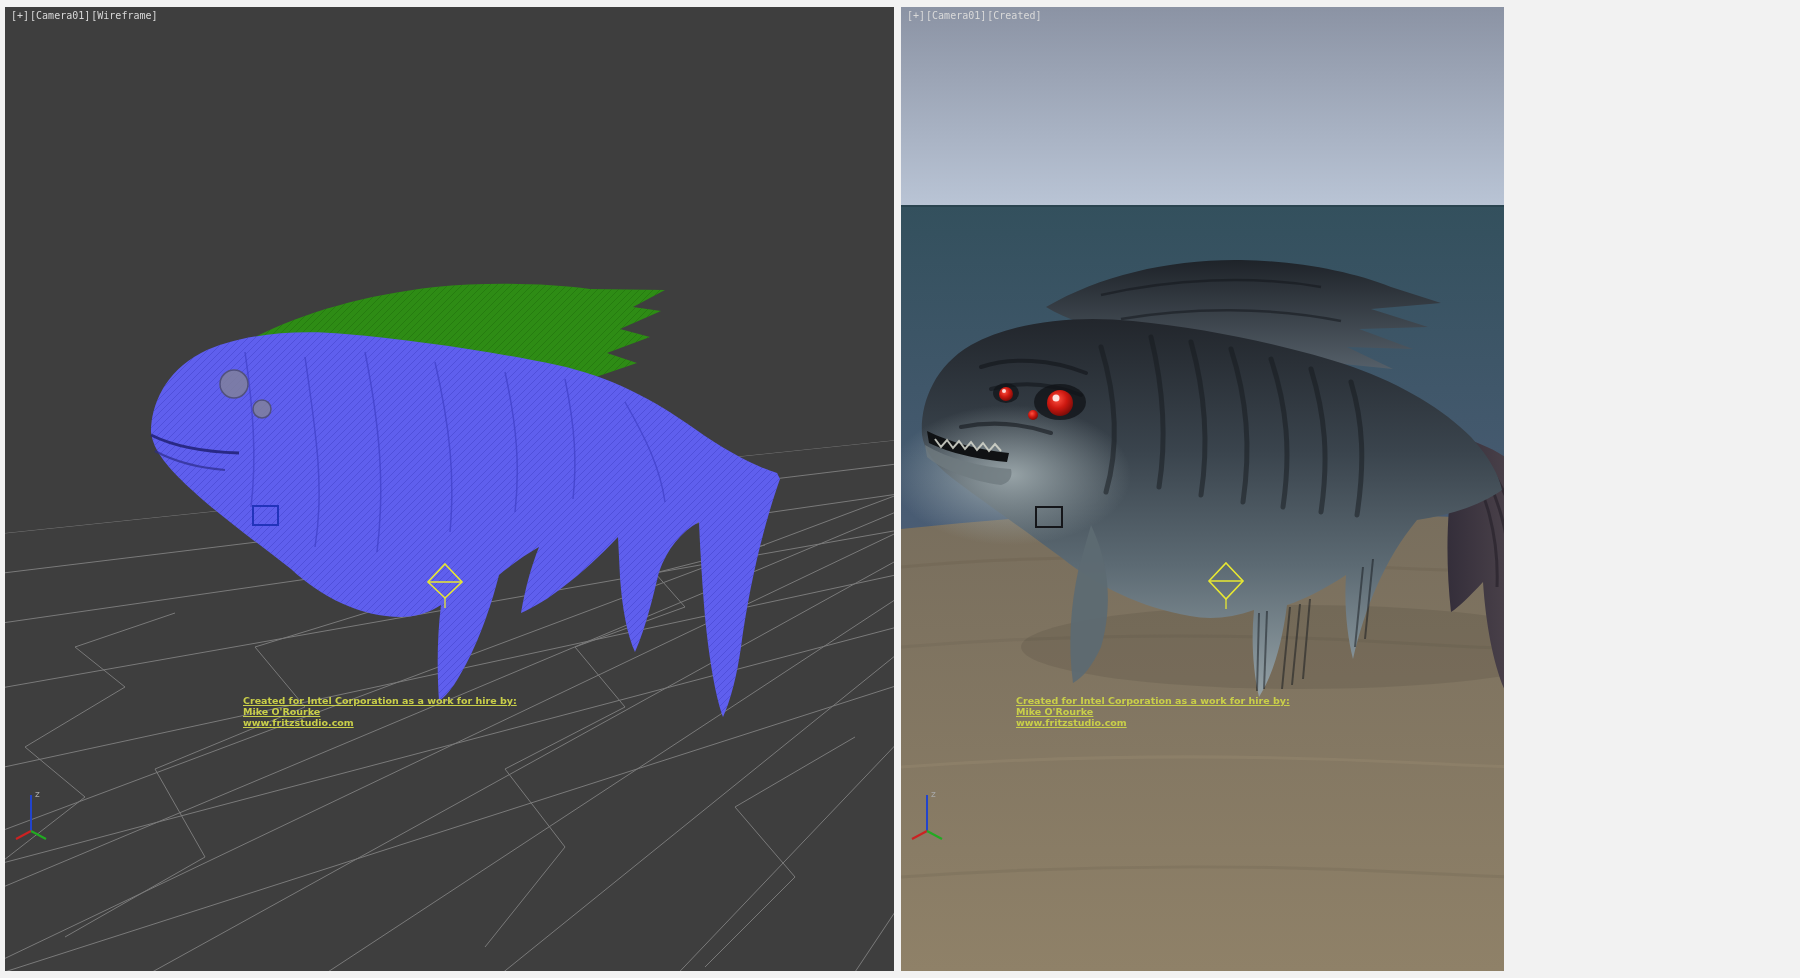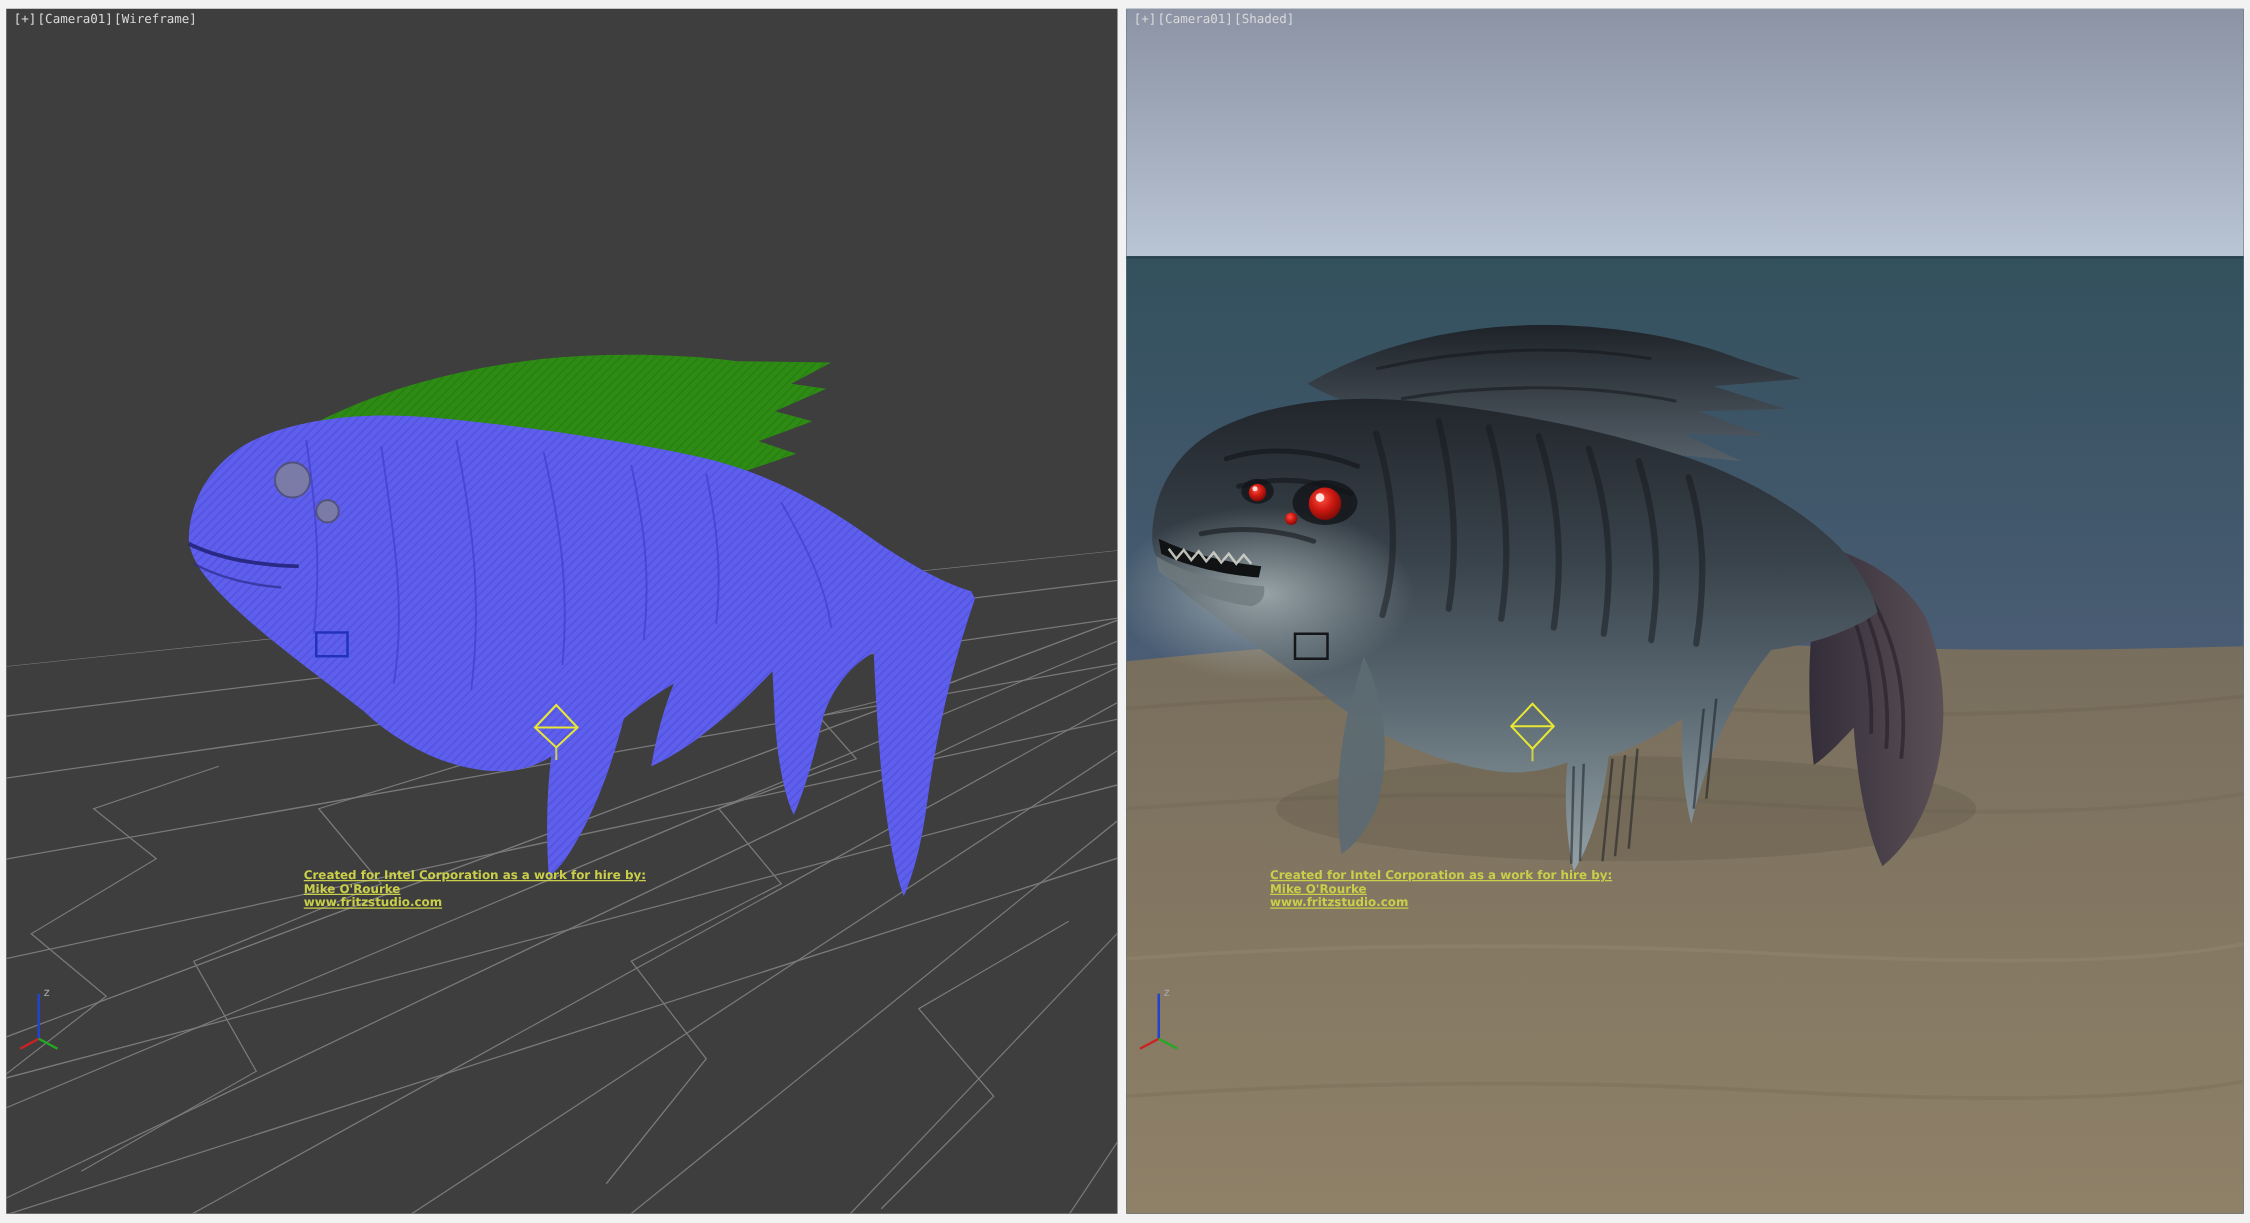--- a/index.html
+++ b/index.html
@@ -4,21 +4,21 @@
 <style>
   :root{
     --frame-bg:#f2f2f2; --wire-vp-bg:#3e3e3e; --label-color:#d9d9d9; --grid-line:#919191;
     --fish-blue:#5f5fee; --fish-blue-dark:#3d3dc4; --fin-green:#2e8c15; --fin-green-dark:#1e660c;
     --eye-spot:#81819c; --gizmo-yellow:#e8e832; --gizmo-blue:#2233bb; --gizmo-black:#15161a;
     --credit-yellow:#c9cf49; --sky-top:#8b93a4; --sky-bottom:#b9c4d5; --sea-top:#33505d; --sea-bottom:#4b5d75;
     --sand-top:#786e5d; --sand-bottom:#8f8168; --axis-x:#cc2222; --axis-y:#22aa22; --axis-z:#2244cc;
   }
   *{margin:0;padding:0;box-sizing:border-box;}
   html,body{width:1800px;height:978px;background:var(--frame-bg);font-family:"DejaVu Sans",sans-serif;}
-  .stage{position:relative;width:1800px;height:978px;background:var(--frame-bg);overflow:hidden;}
+  .stage{position:relative;width:1504px;height:978px;background:var(--frame-bg);overflow:hidden;}
   .vp{position:absolute;top:7px;height:964px;overflow:hidden;}
   .vp-wire{left:5px;width:889px;background:var(--wire-vp-bg);}
   .vp-shaded{left:901px;width:894px;background:var(--sea-top);}
   .vp-label{position:absolute;top:3px;left:6px;z-index:6;font:10px "DejaVu Sans Mono",monospace;color:var(--label-color);letter-spacing:0px;}
   .vp-label span{cursor:pointer;margin-right:1px;}
   .scene{position:absolute;left:0;top:0;z-index:1;}
   .credit{position:absolute;z-index:5;font:bold 9.5px "DejaVu Sans",sans-serif;color:var(--credit-yellow);line-height:11px;white-space:nowrap;text-decoration:underline;}
   .credit-left{left:238px;top:688px;}
   .credit-right{left:115px;top:688px;}
   .tripod{position:absolute;left:8px;top:778px;z-index:5;}
@@ -124,21 +124,21 @@
     <svg class="tripod" width="52" height="62" viewBox="0 0 52 62">
       <line class="ax-z" x1="18" y1="46" x2="18" y2="10"></line>
       <line class="ax-x" x1="18" y1="46" x2="3" y2="54"></line>
       <line class="ax-y" x1="18" y1="46" x2="33" y2="54"></line>
       <text class="tripod-z-label" x="22" y="12">z</text>
     </svg>
   </div>
 
   <div class="vp vp-shaded">
     <div class="vp-label">
-      <span>[+]</span><span>[Camera01]</span><span>[Shaded]</span>
+      <span>[+]</span><span>[Camera01]</span><span>[Created]</span>
     </div>
 
     <svg class="scene" width="894" height="964" viewBox="0 0 894 964">
       <defs>
         <linearGradient id="skygrad" x1="0" y1="0" x2="0" y2="1">
           <stop offset="0" class="stop-sky-top"></stop>
             <stop offset="1" class="stop-sky-bot"></stop>
         </linearGradient>
         <linearGradient id="seagrad" x1="0" y1="0" x2="0" y2="1">
           <stop offset="0" class="stop-sea-top"></stop>

